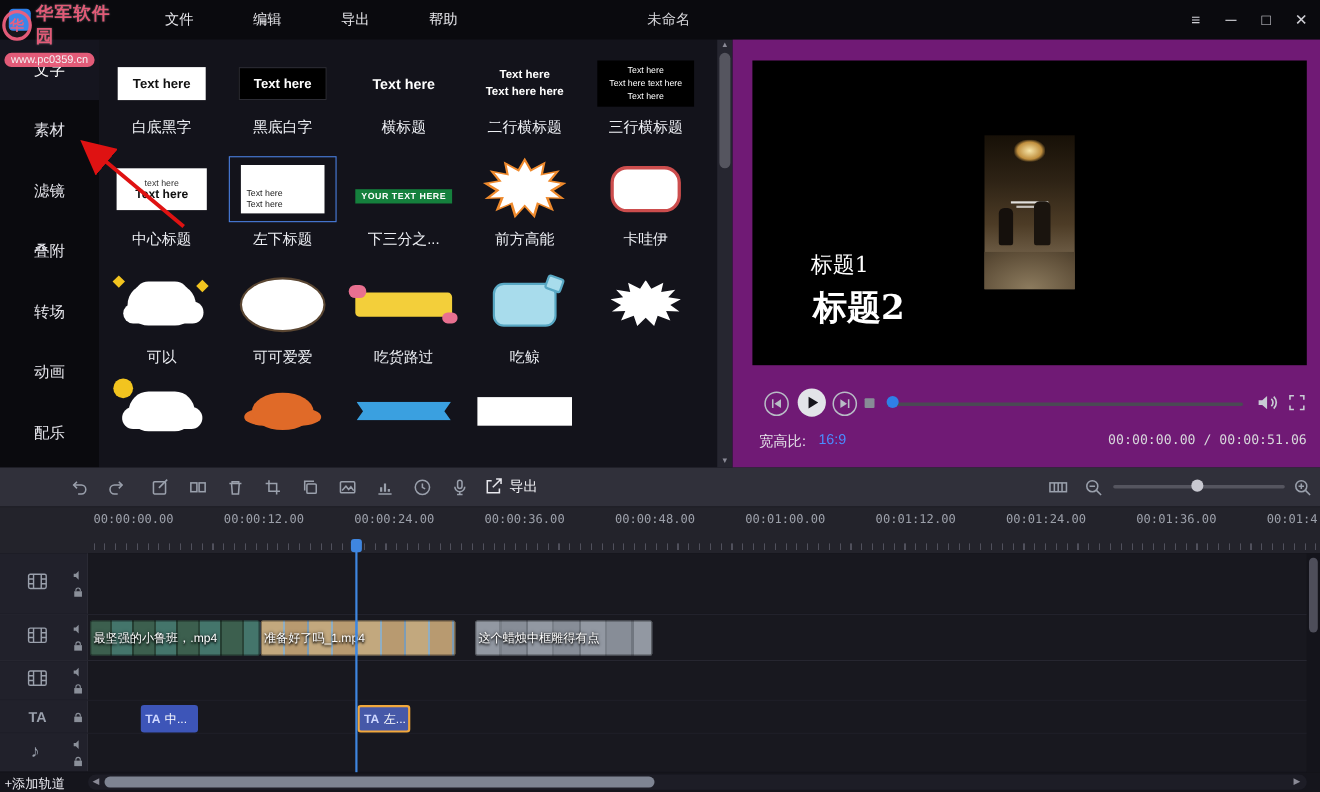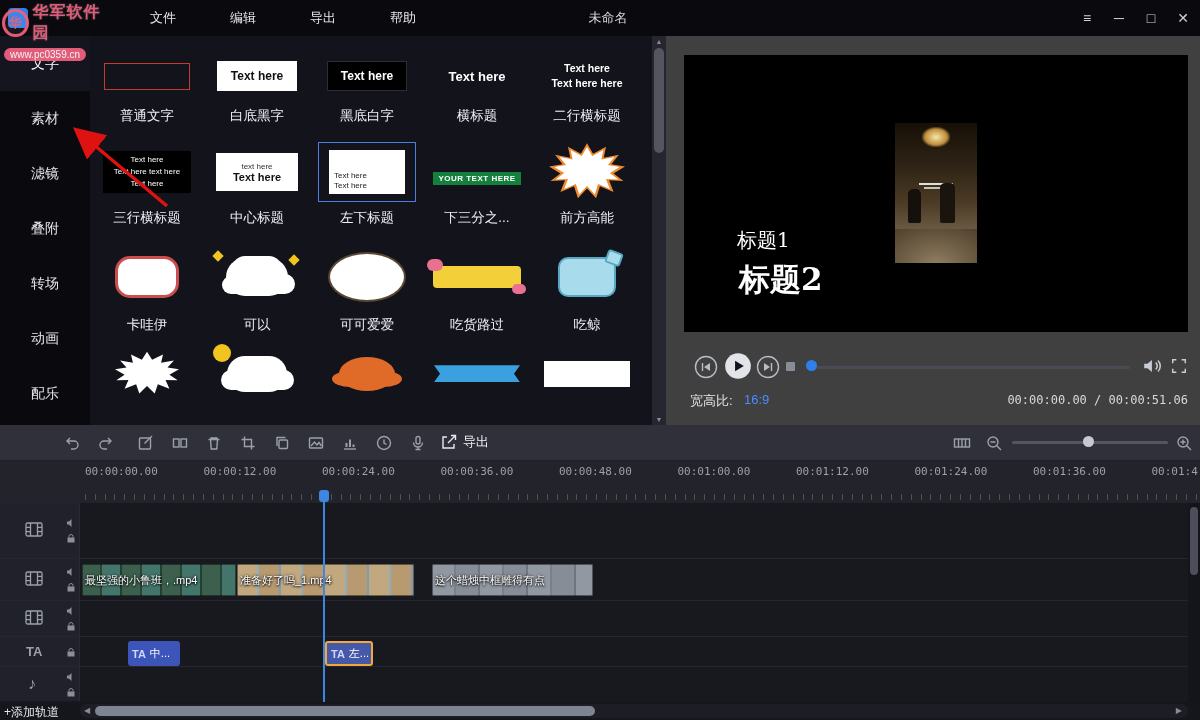--- a/index.html
+++ b/index.html
@@ -86,21 +86,21 @@
 
   .panel-scroll { position:absolute; right:0; top:0; width:14px; height:389px; background:#262630; }
   .panel-scroll .arrow { position:absolute; left:0; width:14px; text-align:center; color:#8a8a96; font-size:7px; }
   .panel-scroll .a-up { top:2px; } .panel-scroll .a-dn { bottom:2px; }
   .panel-scroll .thumb-v { position:absolute; left:2px; top:12px; width:10px; height:105px; background:#55555f; border-radius:5px; }
 
   
   .anno { position:absolute; left:55px; top:118px; width:140px; height:100px; z-index:80; pointer-events:none; }
 
   
-  .preview { position:absolute; left:666px; top:36px; width:534px; height:389px; background:#404040; }
+  .preview { position:absolute; left:666px; top:36px; width:534px; height:389px; background:#701a75; }
   .video-frame { position:absolute; left:18px; top:19px; width:504px; height:277px; background:#000; overflow:hidden; }
   .vstrip { position:absolute; left:211px; top:68px; width:82px; height:140px; background:linear-gradient(180deg,#171007 0%,#2e2315 30%,#4d3c26 58%,#6e5d46 78%,#7d6c52 100%); overflow:hidden; }
   .vstrip .lamp { position:absolute; left:27px; top:4px; width:28px; height:20px; background:radial-gradient(ellipse at center,#f6e5a8 0%,#c08f3e 55%,rgba(0,0,0,0) 75%); }
   .vstrip .cap1 { position:absolute; left:24px; top:60px; width:34px; height:2px; background:rgba(255,255,255,.85); }
   .vstrip .cap2 { position:absolute; left:29px; top:64px; width:24px; height:2px; background:rgba(255,255,255,.7); }
   .vstrip .fig1 { position:absolute; left:13px; top:66px; width:13px; height:34px; background:#15100c; border-radius:5px 5px 2px 2px; }
   .vstrip .fig2 { position:absolute; left:45px; top:60px; width:15px; height:40px; background:#1a140e; border-radius:5px 5px 2px 2px; }
   .vstrip .floor { position:absolute; left:-10px; bottom:0; width:102px; height:34px; background:radial-gradient(ellipse at 50% 100%,#8d7c5f 0%,#5e4e38 70%,#463a29 100%); }
   .ov-title1 { position:absolute; left:53px; top:172px; color:#fff; font-size:20px; font-family:"DejaVu Serif", serif; }
   .ov-title2 { position:absolute; left:55px; top:204px; color:#fff; font-size:31px; font-weight:bold; font-family:"DejaVu Serif", serif; }
@@ -207,26 +207,20 @@
       <div class="side-item">叠附</div>
       <div class="side-item">转场</div>
       <div class="side-item">动画</div>
       <div class="side-item">配乐</div>
     </div>
 
   <div class="panel">
     <div class="grid">
         <div class="cell">
           <div class="thumb-frame">
-            <div class="thumb t-plain"></div>
-          </div>
-          <div class="cell-label">普通文字</div>
-        </div>
-        <div class="cell">
-          <div class="thumb-frame">
             <div class="thumb t-white-box">
               <div class="tl tl0">Text here</div>
             </div>
           </div>
           <div class="cell-label">白底黑字</div>
         </div>
         <div class="cell">
           <div class="thumb-frame">
             <div class="thumb t-black-box">
               <div class="tl tl0">Text here</div>

